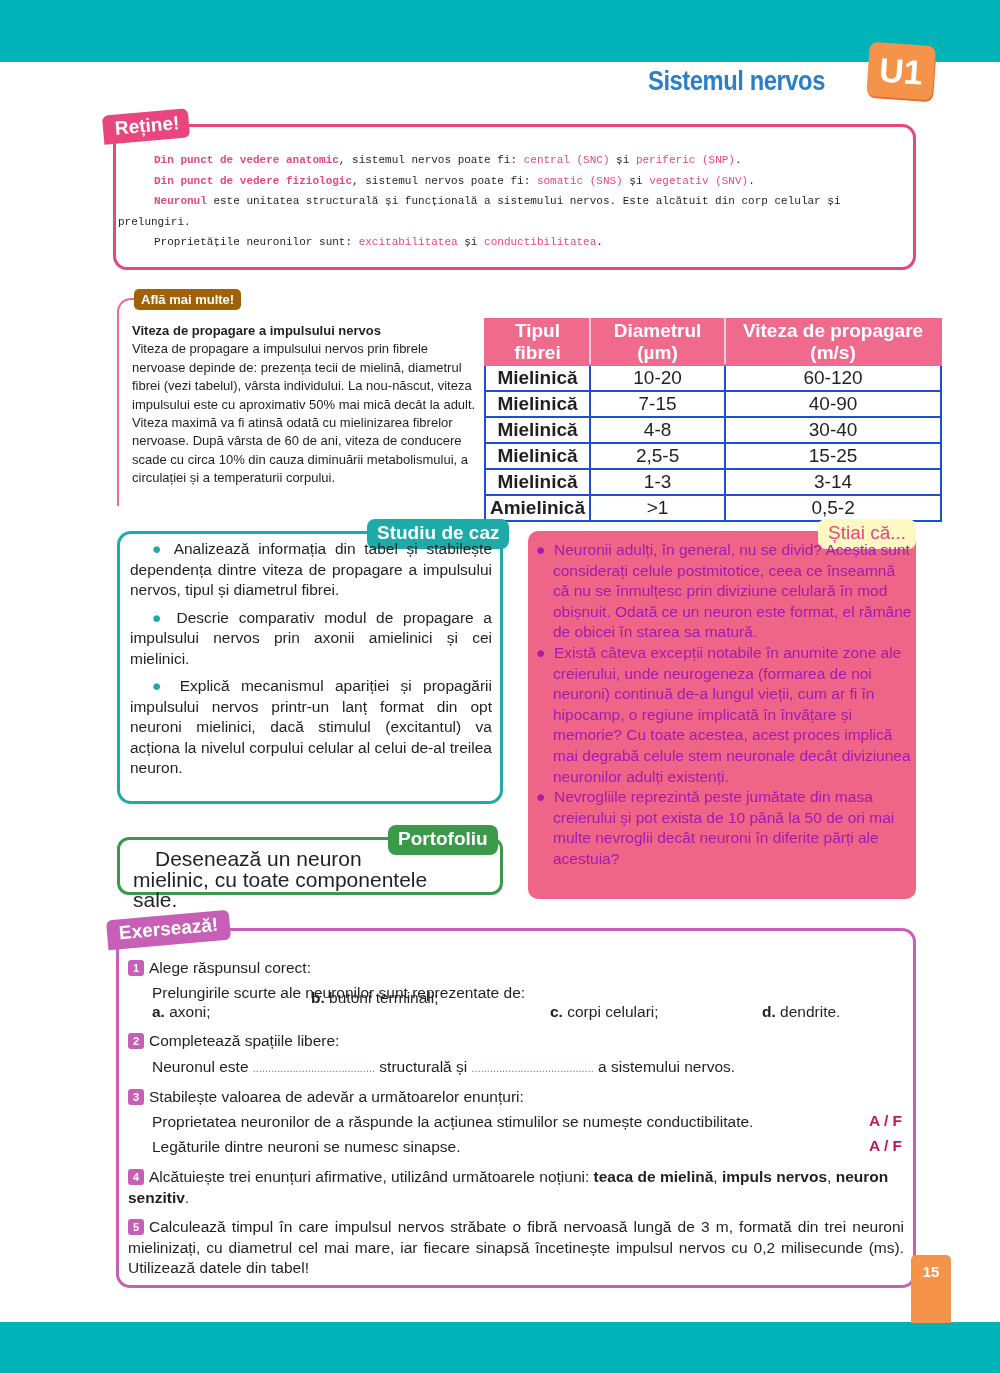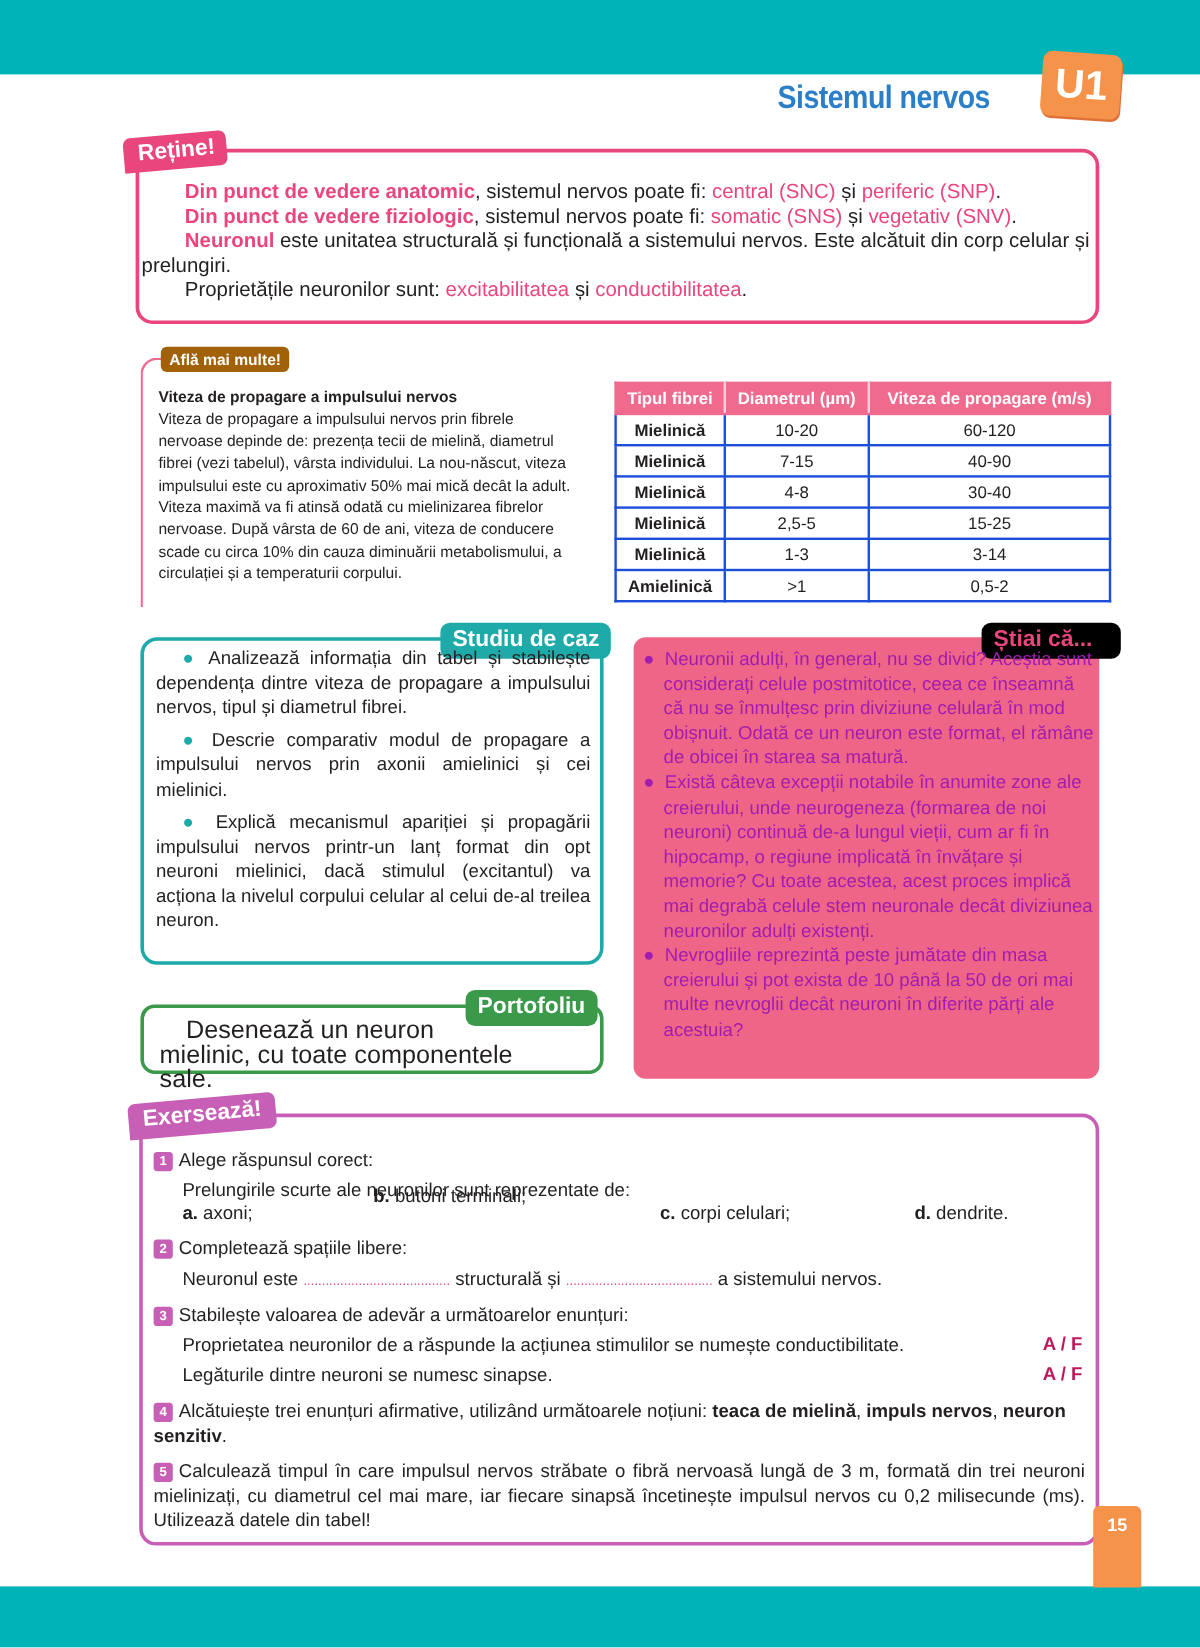--- a/index.html
+++ b/index.html
@@ -6,52 +6,52 @@
   body { width: 1000px; height: 1373px; position: relative; background: #ffffff; font-family: "Liberation Sans", sans-serif; color: #231f20; overflow: hidden; }
   .top-band { position: absolute; left: 0; top: 0; width: 1000px; height: 62px; background: #00b3b8; }
   .bottom-band { position: absolute; left: 0; top: 1322px; width: 1000px; height: 51px; background: #00b3b8; }
   .page-title { position: absolute; left: 648px; top: 66px; font-family: "Liberation Sans", sans-serif; font-weight: bold; font-size: 27px; color: #2a7fc8; letter-spacing: -0.5px; transform: scaleX(0.88); transform-origin: left; }
   .unit-badge { position: absolute; left: 868px; top: 44px; width: 66px; height: 54px; background: #f5934a; border-radius: 8px; transform: rotate(4deg); color: #fff; font-weight: bold; font-size: 34px; display: flex; align-items: center; justify-content: center; box-shadow: 1px 2px 0 #e0703a; }
   .page-num { position: absolute; left: 911px; top: 1255px; width: 40px; height: 68px; background: #f5934a; border-radius: 5px 5px 0 0; color: #fff; font-weight: bold; font-size: 15px; text-align: center; padding-top: 8px; }
 
   
   .retine-box { position: absolute; left: 113px; top: 124px; width: 803px; height: 146px; border: 3px solid #e8467c; border-radius: 14px; }
   .retine-tag { position: absolute; left: 103px; top: 112px; background: #e8467c; color: #fff; font-weight: bold; font-size: 19px; padding: 3px 10px 4px 12px; border-radius: 6px 6px 6px 0; transform: rotate(-5deg); }
-  .retine-text { position: absolute; left: 118px; top: 150px; width: 790px; font-size: 17px; line-height: 20.5px; }
+  .retine-text { position: absolute; left: 118px; top: 150px; width: 790px; font-size: 11px; line-height: 20.5px; font-family: Liberation Mono, monospace; }
   .retine-text p { text-indent: 36px; }
   .pk { color: #e8467c; }
   .pkb { color: #e8467c; font-weight: bold; }
 
   
   .afla-tag { position: absolute; left: 134px; top: 289px; background: #a16207; color: #fff; font-weight: bold; font-size: 13px; padding: 3px 7px; border-radius: 5px; }
   .afla-line { position: absolute; left: 117px; top: 298px; width: 20px; height: 208px; border-left: 2px solid #f06a8e; border-top: 2px solid #f06a8e; border-top-left-radius: 14px; }
   .afla-text { position: absolute; left: 132px; top: 322px; width: 346px; font-size: 13px; line-height: 18.4px; }
   .afla-heading { font-weight: bold; }
 
   
-  .fiber-table { position: absolute; left: 512px; top: 318px; width: 414px; border-collapse: collapse; font-size: 14px; }
+  .fiber-table { position: absolute; left: 484px; top: 318px; width: 458px; border-collapse: collapse; font-size: 19px; }
   .fiber-table th { background: #f06a8e; color: #fff; font-weight: bold; height: 26px; border: 2px solid #f06a8e; border-right: 2px solid #fbd0dc; padding: 0 4px; }
   .fiber-table td { border: 2px solid #1d4ed8; height: 26px; text-align: center; }
   .fiber-table td.type { font-weight: bold; }
 
   
   .studiu-box { position: absolute; left: 117px; top: 531px; width: 386px; height: 273px; border: 3px solid #1eaaa8; border-radius: 14px; }
   .studiu-tag { position: absolute; left: 367px; top: 519px; background: #1eaaa8; color: #fff; font-weight: bold; font-size: 19px; padding: 3px 10px 5px 10px; border-radius: 8px 8px 8px 8px; }
   .studiu-text { position: absolute; left: 130px; top: 539px; width: 362px; font-size: 15.5px; line-height: 20.5px; text-align: justify; }
   .studiu-text p { text-indent: 22px; margin-bottom: 7px; }
   .dot-teal { color: #1eaaa8; }
 
   
   .porto-box { position: absolute; left: 117px; top: 837px; width: 386px; height: 58px; border: 3px solid #3a9a4a; border-radius: 12px; }
   .porto-tag { position: absolute; left: 388px; top: 825px; background: #3a9a4a; color: #fff; font-weight: bold; font-size: 19px; padding: 3px 10px 5px 10px; border-radius: 8px; }
   .porto-text { position: absolute; left: 133px; top: 849px; width: 300px; font-size: 21px; line-height: 20.5px; }
 
   
   .stiai-box { position: absolute; left: 528px; top: 531px; width: 388px; height: 368px; background: #ef6587; border-radius: 10px; }
-  .stiai-tag { position: absolute; left: 818px; top: 519px; background: #000000; color: #e8467c; font-weight: bold; font-size: 19px; padding: 3px 24px 5px 10px; border-radius: 8px; }
+  .stiai-tag { position: absolute; left: 818px; top: 519px; background: #fef9c3; color: #e8467c; font-weight: normal; font-size: 19px; padding: 3px 10px 5px 10px; border-radius: 8px; }
   .stiai-text { position: absolute; left: 536px; top: 540px; width: 376px; font-size: 15.5px; line-height: 20.6px; color: #a21caf; }
   .stiai-text p { padding-left: 17px; text-indent: -17px; }
 
   
   .ex-box { position: absolute; left: 116px; top: 928px; width: 800px; height: 360px; border: 3px solid #c65fb5; border-radius: 14px; }
   .ex-tag { position: absolute; left: 107px; top: 915px; background: #c65fb5; color: #fff; font-weight: bold; font-size: 19px; padding: 3px 12px 5px 12px; border-radius: 6px 6px 6px 0; transform: rotate(-5deg); }
   .ex-item { position: absolute; font-size: 15.5px; line-height: 20.5px; }
   .num { display: inline-block; width: 16px; height: 16px; background: #c65fb5; color: #fff; font-size: 11px; font-weight: bold; text-align: center; line-height: 16px; border-radius: 3px; margin-right: 5px; vertical-align: 1px; }
   .af { position: absolute; color: #be185d; font-weight: bold; font-size: 15.5px; }
   .dots { color: #e8467c; letter-spacing: 0px; font-size: 11px; }

